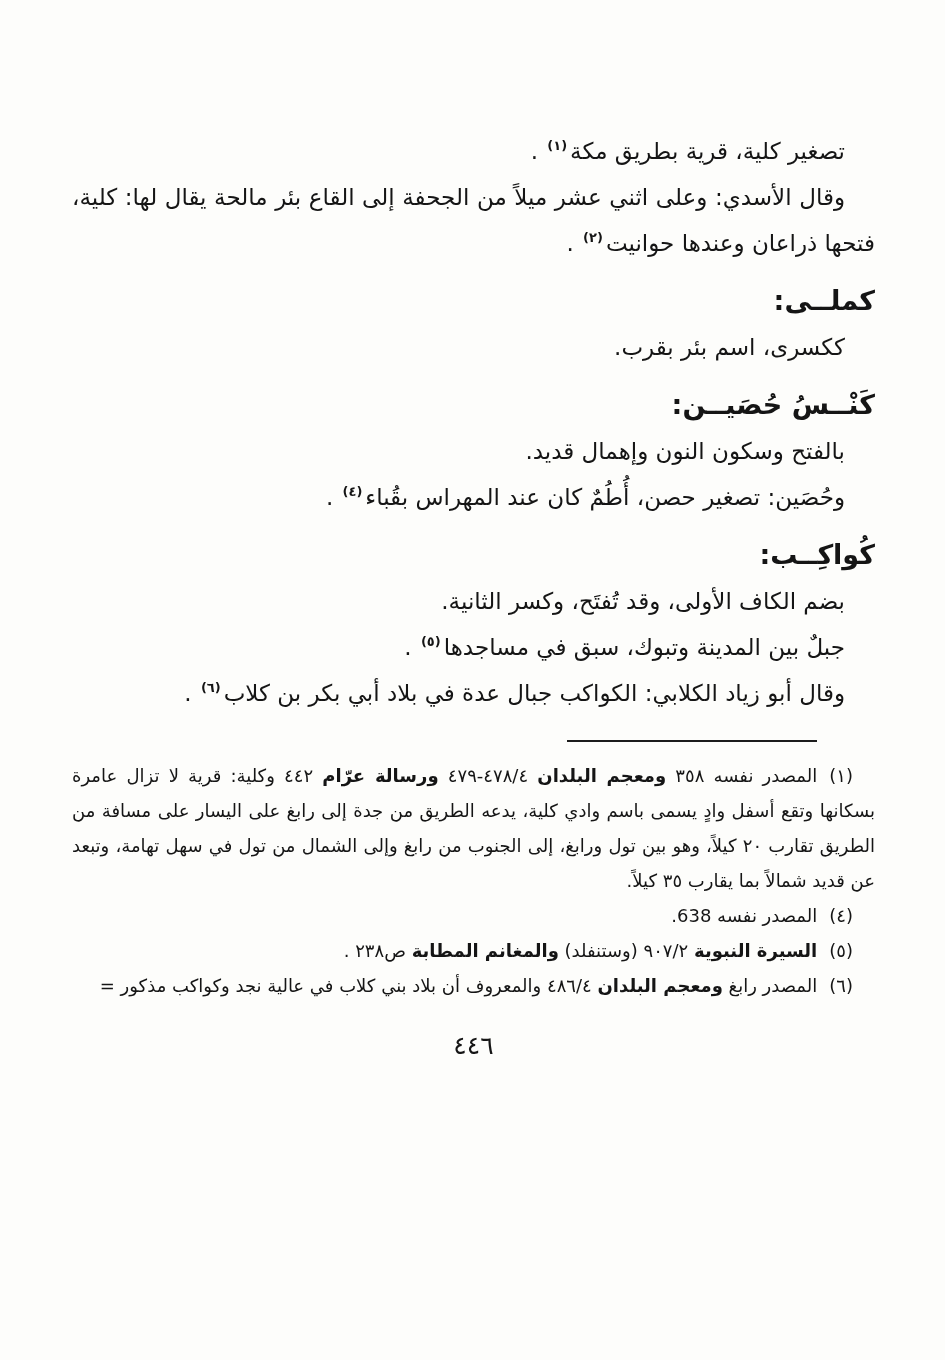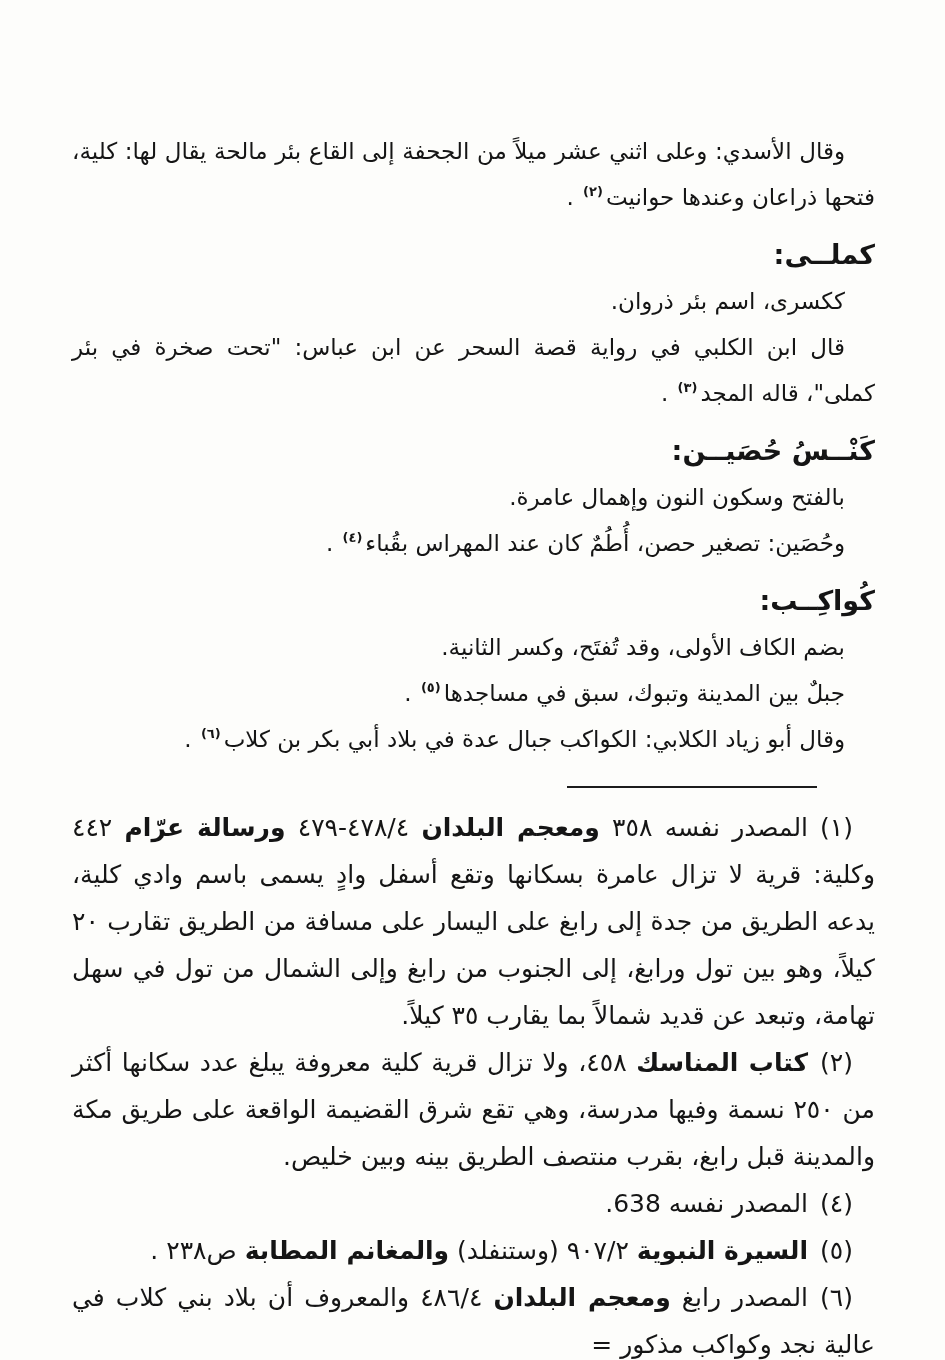--- a/index.html
+++ b/index.html
@@ -23,55 +23,54 @@
     font-size:23px;line-height:46px;margin:0;
     text-align:justify;text-indent:30px;
   }
   .ref{
     font-size:13px;font-weight:bold;line-height:0;margin:0 3px 0 2px;
   }
   .fn-sep{
     width:250px;height:2px;background:#1c1c1c;
     margin:24px 58px 16px auto;
   }
-  .footnotes{font-size:25px;line-height:47px;}
+  .footnotes{font-size:18px;line-height:35px;}
   .fn{margin:0;text-align:justify;text-indent:22px;}
   .fn-num{margin-left:12px;white-space:nowrap;}
   .fn b{font-weight:bold;}
   .page-number{
     text-align:center;font-size:25px;margin-top:28px;letter-spacing:2px;
   }
 </style>
 </head>
 <body>
 
 <div class="page">
   <main class="content">
       <section class="entry">
+        <p class="para"><span>تصغير كلية، قرية بطريق مكة</span><sup class="ref">(١)</sup><span class="tail"> .</span></p>
         <p class="para"><span>وقال الأسدي: وعلى اثني عشر ميلاً من الجحفة إلى القاع بئر مالحة يقال لها: كلية، فتحها ذراعان وعندها حوانيت</span><sup class="ref">(٢)</sup><span class="tail"> .</span></p>
       </section>
       <section class="entry">
         <h2 class="term">كملــى:</h2>
-        <p class="para"><span>ككسرى، اسم بئر ذروان.</span></p>
-        <p class="para"><span>قال ابن الكلبي في رواية قصة السحر عن ابن عباس: "تحت صخرة في بئر كملى"، قاله المجد</span><sup class="ref">(٣)</sup><span class="tail"> .</span></p>
+        <p class="para"><span>ككسرى، اسم بئر بقرب.</span></p>
       </section>
       <section class="entry">
         <h2 class="term">كَنْــسُ حُصَيــن:</h2>
-        <p class="para"><span>بالفتح وسكون النون وإهمال عامرة.</span></p>
+        <p class="para"><span>بالفتح وسكون النون وإهمال قديد.</span></p>
         <p class="para"><span>وحُصَين: تصغير حصن، أُطُمٌ كان عند المهراس بقُباء</span><sup class="ref">(٤)</sup><span class="tail"> .</span></p>
       </section>
       <section class="entry">
         <h2 class="term">كُواكِــب:</h2>
         <p class="para"><span>بضم الكاف الأولى، وقد تُفتَح، وكسر الثانية.</span></p>
         <p class="para"><span>جبلٌ بين المدينة وتبوك، سبق في مساجدها</span><sup class="ref">(٥)</sup><span class="tail"> .</span></p>
         <p class="para"><span>وقال أبو زياد الكلابي: الكواكب جبال عدة في بلاد أبي بكر بن كلاب</span><sup class="ref">(٦)</sup><span class="tail"> .</span></p>
       </section>
     </main>
   <div class="fn-sep"></div>
   <section class="footnotes">
       <p class="fn"><span class="fn-num">(١)</span><span>المصدر نفسه ٣٥٨ </span><b>ومعجم البلدان</b><span> ٤٧٨/٤-٤٧٩ </span><b>ورسالة عرّام</b><span> ٤٤٢ وكلية: قرية لا تزال عامرة بسكانها وتقع أسفل وادٍ يسمى باسم وادي كلية، يدعه الطريق من جدة إلى رابغ على اليسار على مسافة من الطريق تقارب ٢٠ كيلاً، وهو بين تول ورابغ، إلى الجنوب من رابغ وإلى الشمال من تول في سهل تهامة، وتبعد عن قديد شمالاً بما يقارب ٣٥ كيلاً.</span></p>
-      <p class="fn"><span class="fn-num">(٢)</span><b>كتاب المناسك</b><span> ٤٥٨، ولا تزال قرية كلية معروفة يبلغ عدد سكانها أكثر من ٢٥٠ نسمة وفيها مدرسة، وهي تقع شرق القضيمة الواقعة على طريق مكة والمدينة قبل رابغ، بقرب منتصف الطريق بينه وبين خليص.</span></p>
       <p class="fn"><span class="fn-num">(٤)</span><span>المصدر نفسه 638.</span></p>
       <p class="fn"><span class="fn-num">(٥)</span><b>السيرة النبوية</b><span> ٩٠٧/٢ (وستنفلد) </span><b>والمغانم المطابة</b><span> ص٢٣٨ .</span></p>
       <p class="fn"><span class="fn-num">(٦)</span><span>المصدر رابغ </span><b>ومعجم البلدان</b><span> ٤٨٦/٤ والمعروف أن بلاد بني كلاب في عالية نجد وكواكب مذكور =</span></p>
     </section>
   <div class="page-number">٤٤٦</div>
 </div>
 
 </body></html>

